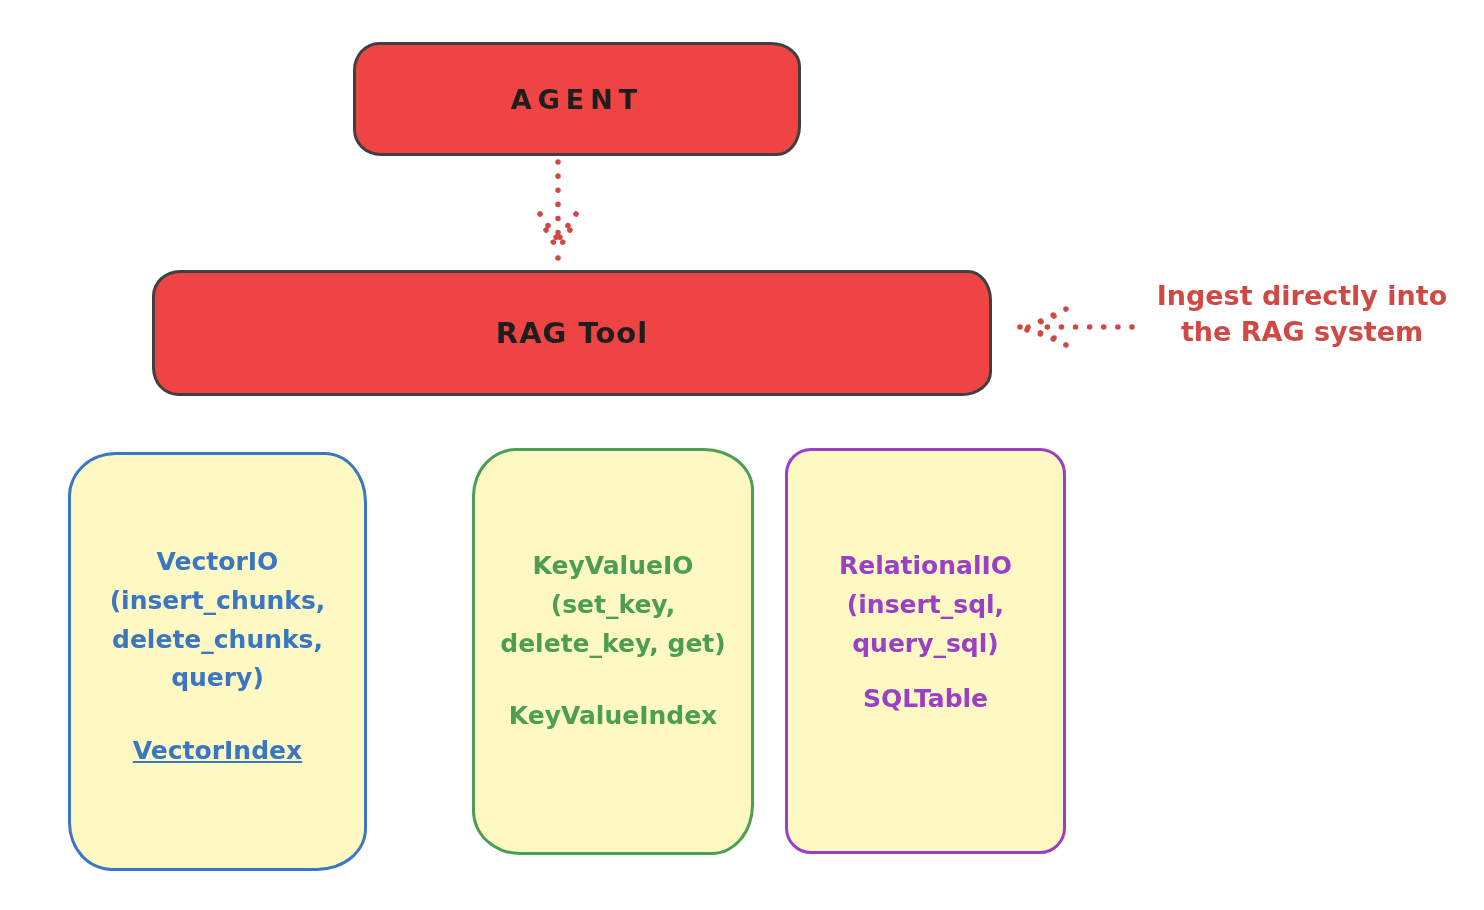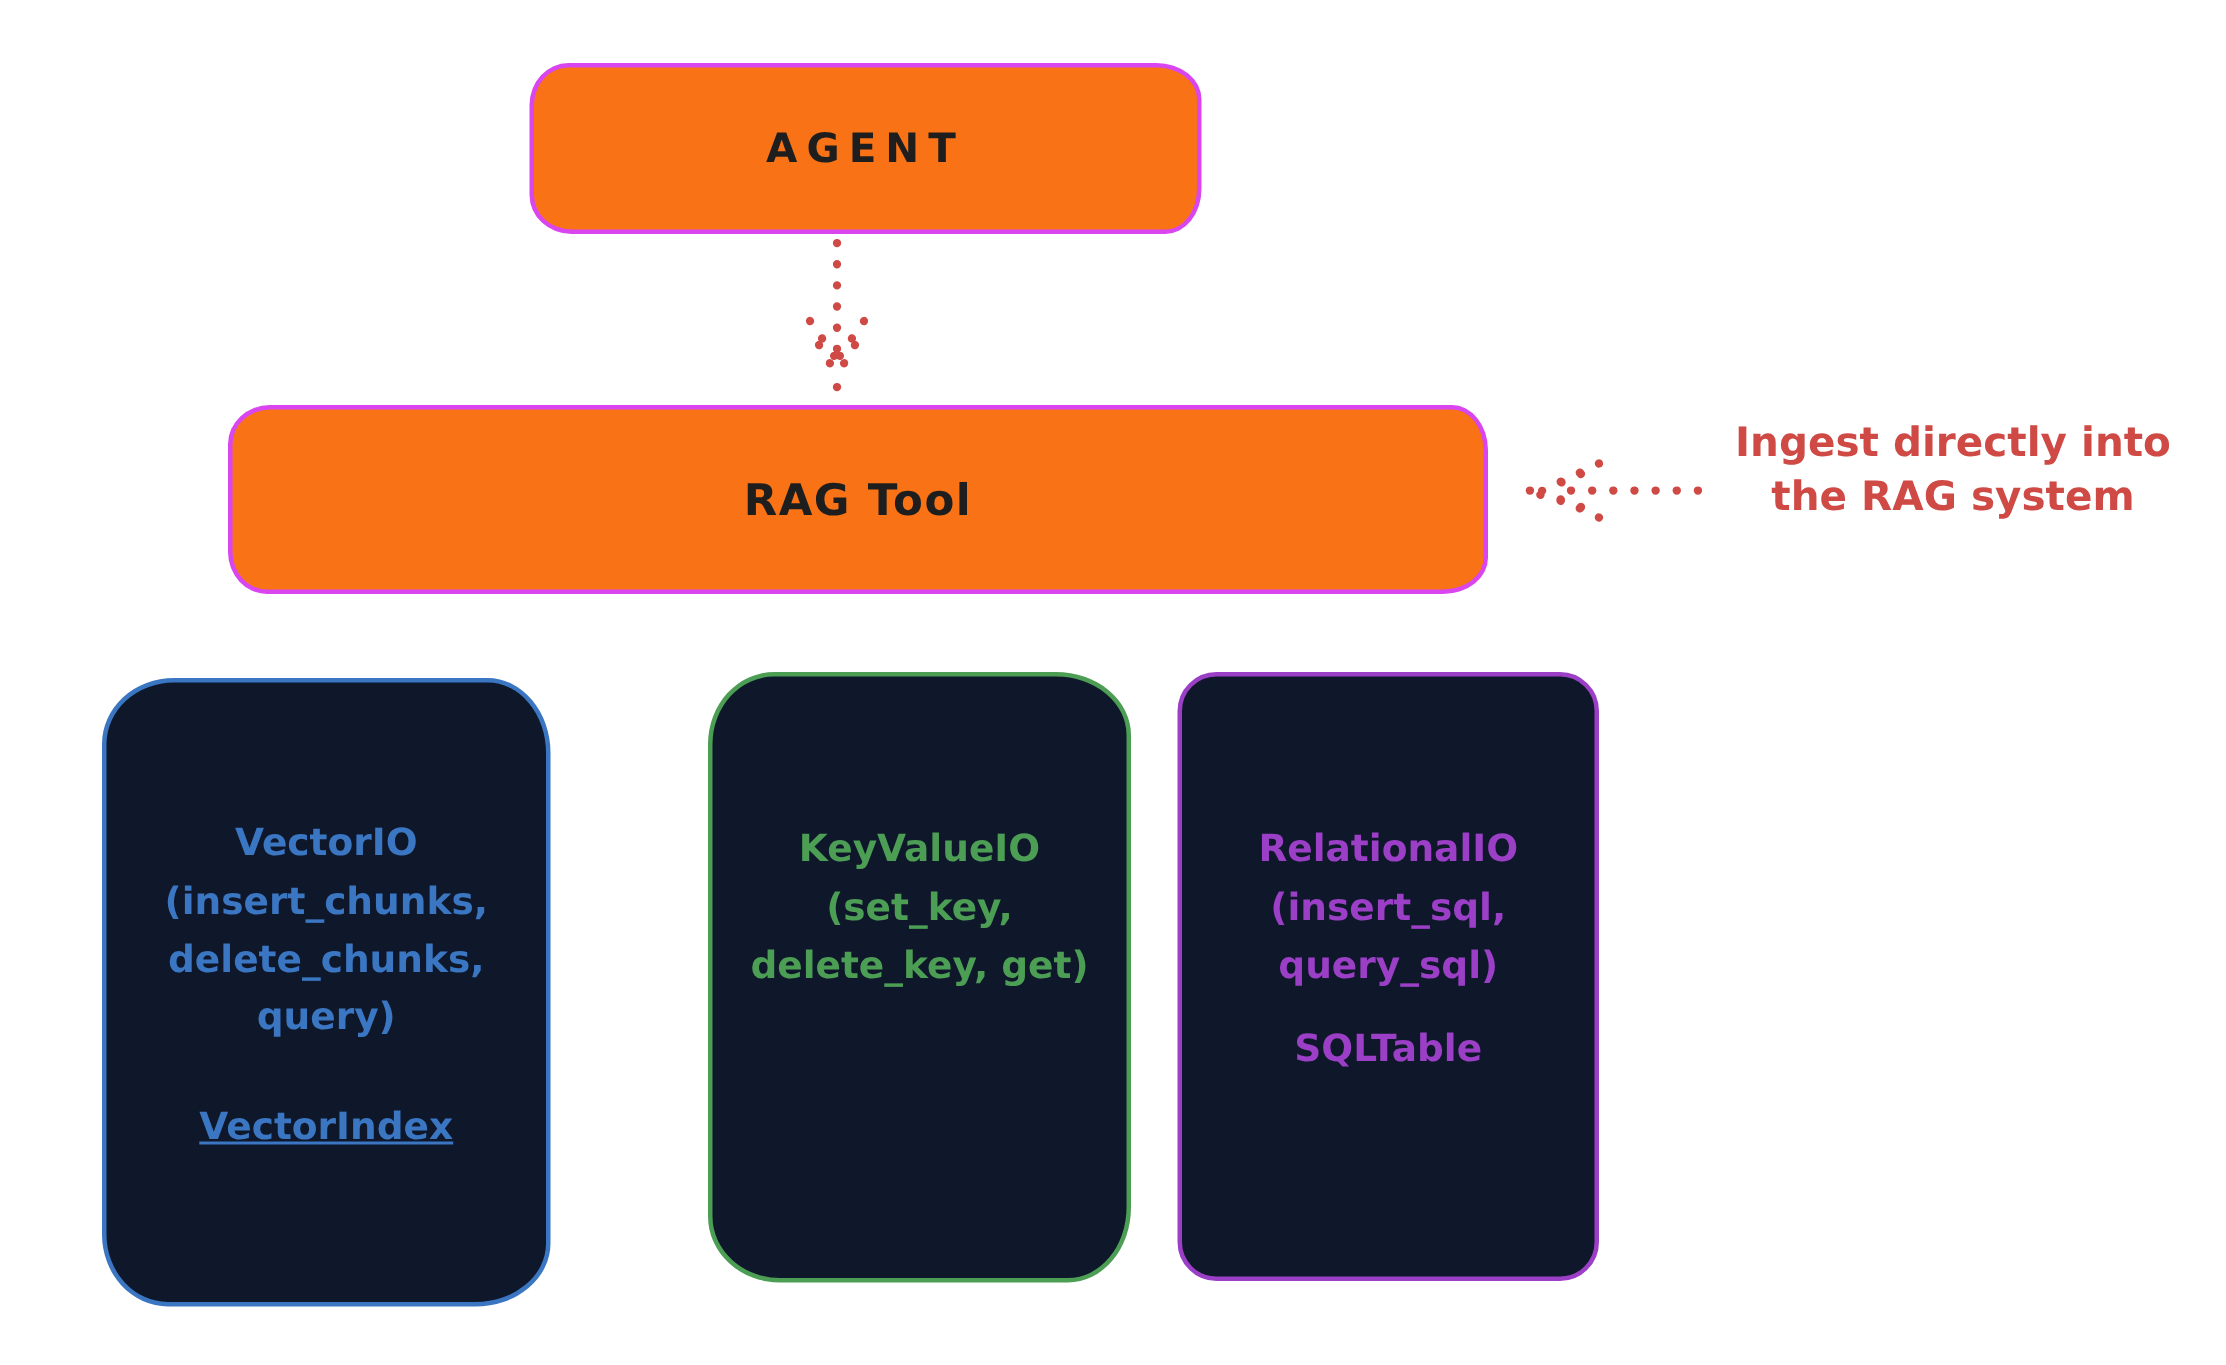--- a/index.html
+++ b/index.html
@@ -12,22 +12,22 @@
     width: 1484px;
     height: 910px;
     background: #ffffff;
     overflow: hidden;
     font-family: "DejaVu Sans", sans-serif;
     color: #1e1e1e;
   }
   .node {
     position: absolute;
     box-sizing: border-box;
-    border: 3px solid #d946ef;
-    background: #f97316;
+    border: 3px solid #404040;
+    background: #ef4444;
     display: flex;
     align-items: center;
     justify-content: center;
   }
   .agent-box {
     left: 353px; top: 42px;
     width: 448px; height: 114px;
     border-radius: 26px 30px 24px 28px / 28px 24px 30px 26px;
   }
   .agent-label {
@@ -42,21 +42,21 @@
   }
   .rag-label {
     font-size: 29px;
     font-weight: 600;
     letter-spacing: 1px;
   }
   .backend-box {
     position: absolute;
     box-sizing: border-box;
     border: 3.5px solid;
-    background: #0f172a;
+    background: #fef9c3;
     display: flex;
     flex-direction: column;
     align-items: center;
     text-align: center;
     font-weight: 600;
   }
   .backend-vector {
     left: 68px; top: 452px;
     width: 299px; height: 419px;
     border-radius: 48px 42px 50px 44px / 44px 50px 42px 48px;
@@ -147,20 +147,21 @@
 (insert_chunks,
 delete_chunks,
 query)</div>
     <div class="backend-index" style="color: rgb(58, 118, 194); text-decoration: underline;">VectorIndex</div>
   </div>
 
   <div class="backend-box backend-keyvalue" style="border-color: rgb(77, 158, 85); margin-left: 44px;">
     <div class="backend-title" style="color: rgb(77, 158, 85);">KeyValueIO
 (set_key,
 delete_key, get)</div>
+    <div class="backend-index" style="color: rgb(77, 158, 85);">KeyValueIndex</div>
   </div>
 
   <div class="backend-box backend-relational" style="border-color: rgb(155, 63, 199); border-radius: 26px;">
     <div class="backend-title" style="color: rgb(155, 63, 199);">RelationalIO
 (insert_sql,
 query_sql)</div>
     <div class="backend-index" style="color: rgb(155, 63, 199); margin-top: 21px;">SQLTable</div>
   </div>
 
 </div>

